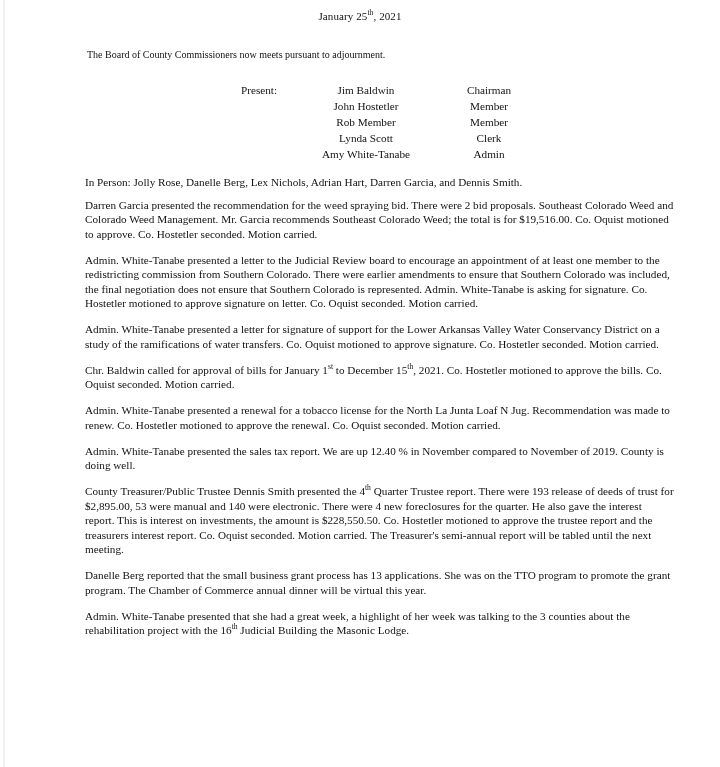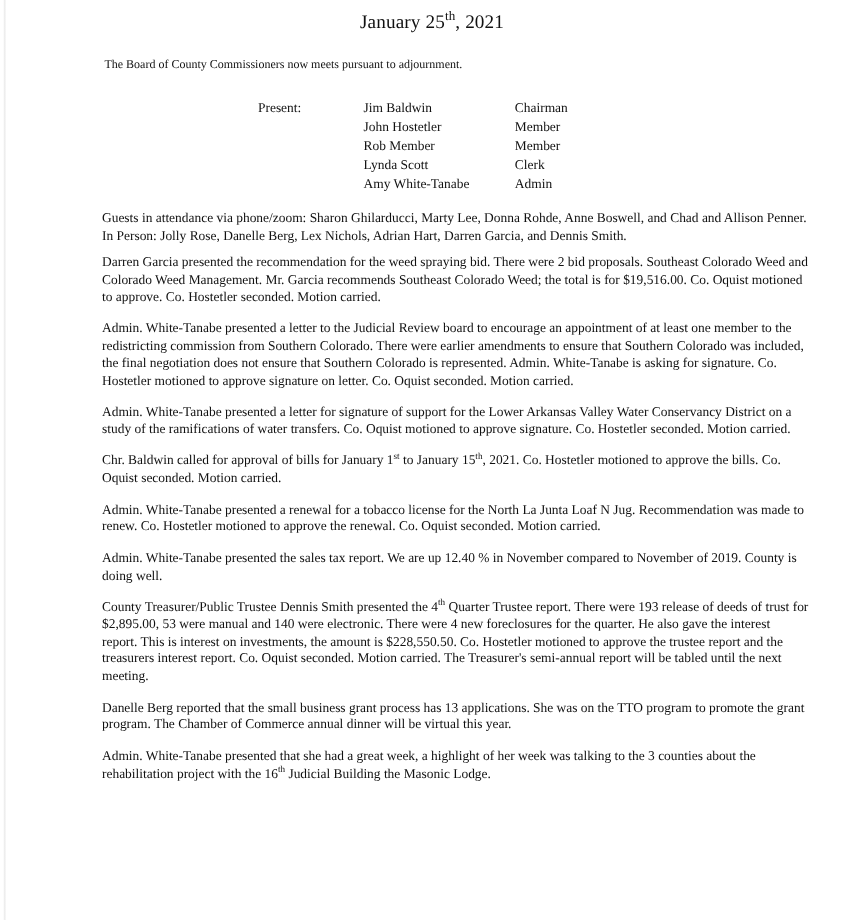--- a/index.html
+++ b/index.html
@@ -33,21 +33,21 @@
     height: 767px;
     padding: 0;
     box-sizing: border-box;
   }
   .doc-date {
     position: absolute;
     left: 0;
     top: 10px;
     width: 720px;
     text-align: center;
-    font-size: 16px;
+    font-size: 11px;
     letter-spacing: 0.1px;
   }
   sup {
     font-size: 0.68em;
     vertical-align: super;
     line-height: 0;
   }
   .body-block {
     position: absolute;
     left: 85px;
@@ -56,20 +56,21 @@
   }
   .opening-line {
     font-size: 10px;
     line-height: 1.30;
     margin: 0 0 0 2px;
   }
   .roster {
     margin: 22px 0 0 0;
     border-collapse: collapse;
     font-size: 11.2px;
+    text-align: center;
   }
   .roster td {
     padding: 0 0 1.5px 0;
     vertical-align: top;
     line-height: 1.30;
     white-space: nowrap;
   }
   .roster .c-label {
     width: 88px;
     padding-left: 130px;
@@ -140,32 +141,31 @@
           <td class="c-label"></td>
           <td class="c-name">Amy White-Tanabe</td>
           <td class="c-role">Admin</td>
         </tr>
       </tbody>
     </table>
   </div>
 
   <div class="paras">
 
-    <p class="para attendance">Guests in attendance via phone/zoom: Sharon Ghilarducci, Marty Lee, Donna Rohde, Anne Boswell, and Chad and Allison Penner.</p>
 
     <p class="para inperson">In Person: Jolly Rose, Danelle Berg, Lex Nichols, Adrian Hart, Darren Garcia, and Dennis Smith.</p>
 
 
     <p class="para">Darren Garcia presented the recommendation for the weed spraying bid. There were 2 bid proposals. Southeast Colorado Weed and Colorado Weed Management. Mr. Garcia recommends Southeast Colorado Weed; the total is for $19,516.00. Co. Oquist motioned to approve. Co. Hostetler seconded. Motion carried.</p>
 
     <p class="para">Admin. White-Tanabe presented a letter to the Judicial Review board to encourage an appointment of at least one member to the redistricting commission from Southern Colorado. There were earlier amendments to ensure that Southern Colorado was included, the final negotiation does not ensure that Southern Colorado is represented. Admin. White-Tanabe is asking for signature. Co. Hostetler motioned to approve signature on letter. Co. Oquist seconded. Motion carried.</p>
 
     <p class="para">Admin. White-Tanabe presented a letter for signature of support for the Lower Arkansas Valley Water Conservancy District on a study of the ramifications of water transfers. Co. Oquist motioned to approve signature. Co. Hostetler seconded. Motion carried.</p>
 
-    <p class="para"><span>Chr. Baldwin called for approval of bills for January 1</span><sup>st</sup><span> to January 15</span><sup>th</sup><span>, 2021. Co. Hostetler motioned to approve the bills. Co. Oquist seconded. Motion carried.</span></p>
+    <p class="para"><span>Chr. Baldwin called for approval of bills for January 1</span><sup>st</sup><span> to December 15</span><sup>th</sup><span>, 2021. Co. Hostetler motioned to approve the bills. Co. Oquist seconded. Motion carried.</span></p>
 
 
     <p class="para">Admin. White-Tanabe presented a renewal for a tobacco license for the North La Junta Loaf N Jug. Recommendation was made to renew. Co. Hostetler motioned to approve the renewal. Co. Oquist seconded. Motion carried.</p>
 
     <p class="para">Admin. White-Tanabe presented the sales tax report. We are up 12.40 % in November compared to November of 2019. County is doing well.</p>
 
     <p class="para"><span>County Treasurer/Public Trustee Dennis Smith presented the 4</span><sup>th</sup><span> Quarter Trustee report. There were 193 release of deeds of trust for $2,895.00, 53 were manual and 140 were electronic. There were 4 new foreclosures for the quarter. He also gave the interest report. This is interest on investments, the amount is $228,550.50. Co. Hostetler motioned to approve the trustee report and the treasurers interest report. Co. Oquist seconded. Motion carried. The Treasurer's semi-annual report will be tabled until the next meeting.</span></p>
 
     <p class="para">Danelle Berg reported that the small business grant process has 13 applications. She was on the TTO program to promote the grant program. The Chamber of Commerce annual dinner will be virtual this year.</p>
 

